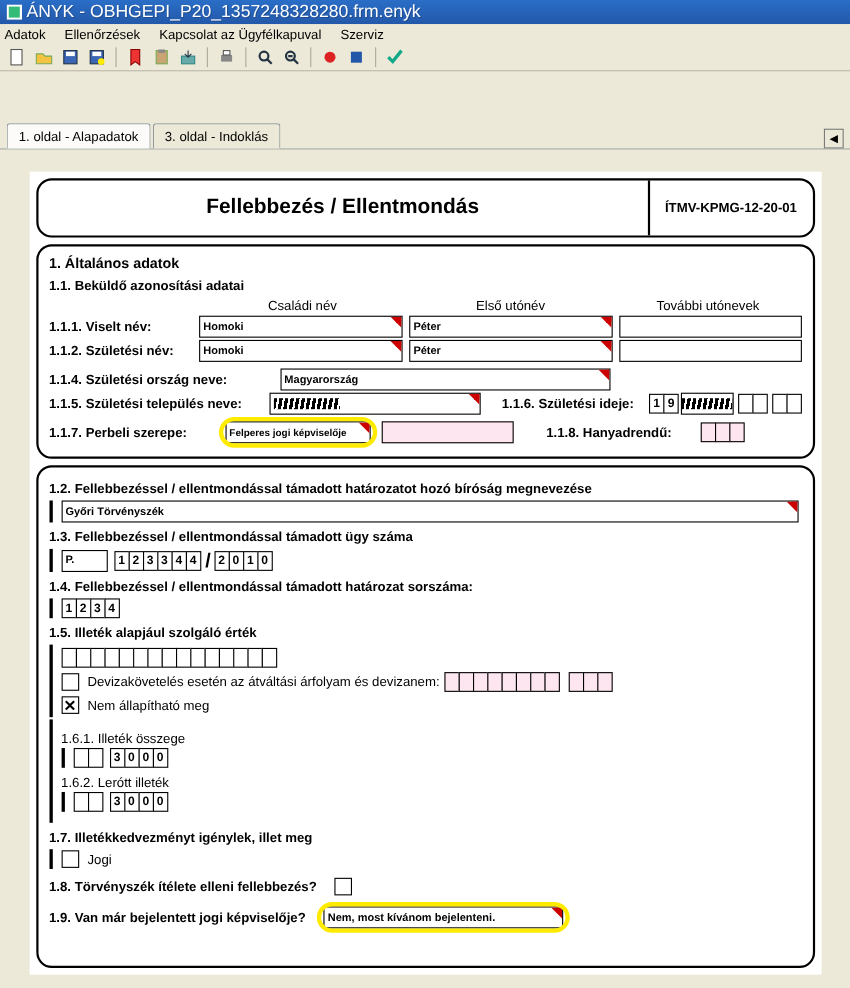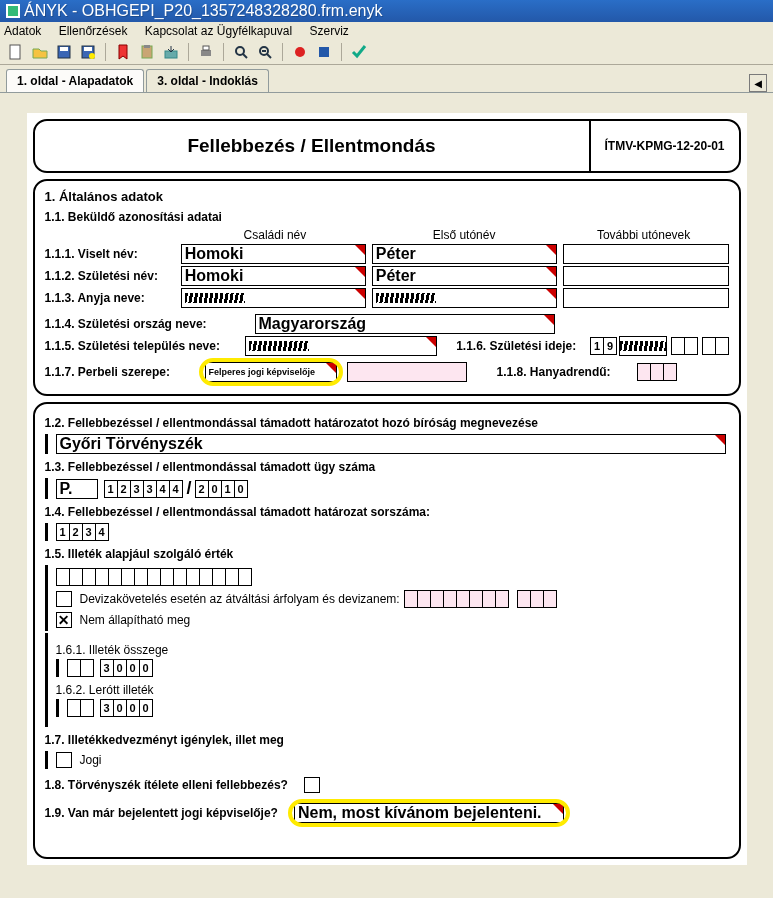--- a/index.html
+++ b/index.html
@@ -6,37 +6,37 @@
   body { margin:0; font-family: Arial, sans-serif; font-size:12px; color:#000; background:#ece9d8; }
   .titlebar { background:linear-gradient(#2a6ec7,#2358a9); height:22px; color:#fff; display:flex; align-items:center; padding:0 6px; font-weight:bold; font-size:16px; }
   .titlebar svg { margin-right:4px; }
   .titlebar-text { text-shadow:1px 1px 0 rgba(0,0,0,.2); font-weight:normal; }
   .menubar { background:#ece9d8; padding:2px 4px; font-size:12px; }
   .menubar span { margin-right:14px; cursor:default;text-align:right; }
   .toolbar { background:#ece9d8; padding:2px 6px; display:flex; align-items:center; gap:4px; border-bottom:1px solid #aca899; }
   .toolbar .tbtn { width:20px; height:20px; display:flex; align-items:center; justify-content:center; cursor:pointer; }
   .toolbar .sep { width:1px; height:18px; background:#aca899; margin:0 3px; }
   .tabbar { background:#ece9d8; padding:4px 6px 0 6px; display:flex; align-items:flex-end; gap:0; border-bottom:1px solid #919b9c; }
-  .tab { border:1px solid #919b9c; border-bottom:none; background:#ece9d8; padding:4px 10px; font-size:12px; border-radius:3px 3px 0 0; margin-right:2px; cursor:pointer; position:relative; font-weight:bold; }
+  .tab { border:1px solid #919b9c; border-bottom:none; background:#ece9d8; padding:4px 10px; font-size:12px; border-radius:3px 3px 0 0; margin-right:2px; cursor:pointer; position:relative; font-weight:normal;margin-top:43px; }
   .tab.active { background:#fcfbf9; z-index:2; }
   .tab-end { margin-left:auto; margin-right:0; display:flex; gap:2px; }
   .arrowbtn { width:18px; height:18px; border:1px solid #7a7a7a; background:#ece9d8; display:flex; align-items:center; justify-content:center; font-size:10px; cursor:pointer; }
   .canvas { background:#ece9d8; padding:20px 18px; }
   .page { background:#fff; width:720px; margin:0 auto; padding:6px; }
   .outer-frame { border:2px solid #000; border-radius:14px; }
   .head-row { display:flex; }
   .head-title { flex:1; text-align:center; font-size:19px; font-weight:bold; padding:14px 4px; }
   .head-code { border-left:2px solid #000; width:150px; text-align:center; font-size:12px; font-weight:bold; display:flex; align-items:center; justify-content:center; padding:4px; }
   .section { border:2px solid #000; border-radius:14px; margin-top:6px; padding:6px 10px 10px 10px; }
   .sh { font-weight:bold; font-size:13px; margin:2px 0 4px 0; }
   .sh2 { font-weight:bold; font-size:12px; margin:6px 0 4px 0; }
   .row { display:flex; align-items:center; margin:2px 0; }
   .lbl { font-weight:bold; font-size:12px; }
   .colhead { font-weight:normal; font-size:12px; text-align:center; }
-  .field { border:1.5px solid #000; height:20px; padding:0 3px; font-size:16px; font-weight:bold; display:flex; align-items:center; background:#fff; overflow:hidden; white-space:nowrap; }
+  .field { border:1.5px solid #000; height:20px; padding:0 3px; font-size:10px; font-weight:bold; display:flex; align-items:center; background:#fff; overflow:hidden; white-space:nowrap; }
   .reqmark { position:relative; }
   .reqmark::after { content:''; position:absolute; top:0; right:0; border:5px solid transparent; border-top-color:#c00; border-right-color:#c00; }
   .pinkcells { display:flex; }
   .pinkcells .cell { width:14px; height:18px; border:1px solid #000; margin-left:-1px; background:#fde6f0; }
   .pinkcells .cell:first-child { margin-left:0; }
   .digits { display:flex; }
   .digits .cell { width:14px; height:18px; border:1px solid #000; margin-left:-1px; background:#fff; font-size:11px; font-weight:bold; display:flex; align-items:center; justify-content:center; }
   .digits .cell:first-child { margin-left:0; }
   .digits .cell.pink { background:#fde6f0; }
   .chk { width:16px; height:16px; border:1.5px solid #000; display:flex; align-items:center; justify-content:center; font-weight:bold; font-size:14px; }
@@ -186,32 +186,20 @@
 
       <div class="row">
         <span class="lbl" style="width:140px">1.1.2. Születési név:</span>
         <div class="field reqmark" style="width:190px">Homoki</div>
         <span style="width:6px"></span>
         <div class="field reqmark" style="width:190px">Péter</div>
         <span style="width:6px"></span>
         <div class="field" style="width:170px"></div>
       </div>
 
-      <div class="row">
-        <span class="lbl" style="width:140px">1.1.3. Anyja neve:</span>
-        <div class="field reqmark" style="width:190px">
-            <span class="scrib"></span>
-          </div>
-        <span style="width:6px"></span>
-        <div class="field reqmark" style="width:190px">
-            <span class="scrib"></span>
-          </div>
-        <span style="width:6px"></span>
-        <div class="field" style="width:170px"></div>
-      </div>
 
       <div class="row" style="margin-top:6px">
         <span class="lbl" style="width:210px">1.1.4. Születési ország neve:</span>
         <div class="field reqmark" style="width:300px">Magyarország</div>
       </div>
 
       <div class="row">
         <span class="lbl" style="width:210px">1.1.5. Születési település neve:</span>
         <div class="field reqmark" style="width:200px">
             <span class="scrib"></span>
@@ -395,19 +383,19 @@
       <div class="row" style="margin-top:8px">
         <span class="sh2" style="margin:0">1.8. Törvényszék ítélete elleni fellebbezés?</span>
         <span style="width:16px"></span>
         <div class="chk"></div>
       </div>
 
       <div class="row" style="margin-top:10px">
         <span class="sh2" style="margin:0">1.9. Van már bejelentett jogi képviselője?</span>
         <span style="width:16px"></span>
         <span class="hl" style="display:inline-flex">
-          <div class="field reqmark" style="width:270px">Nem, most kívánom bejelenteni.</div>
+          <div class="field reqmark" style="width:218px">Nem, most kívánom bejelenteni.</div>
         </span>
       </div>
     </div>
 
   </div>
 </div>
 
 </body></html>

